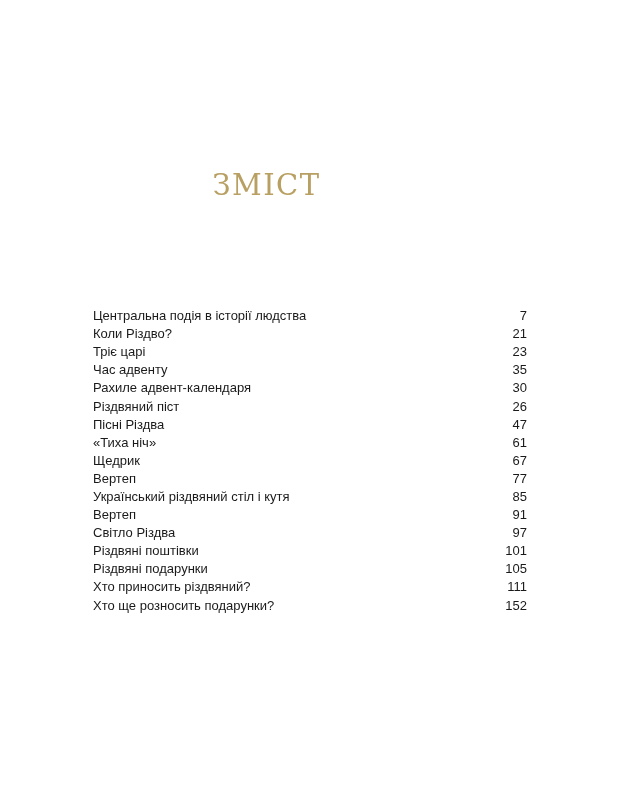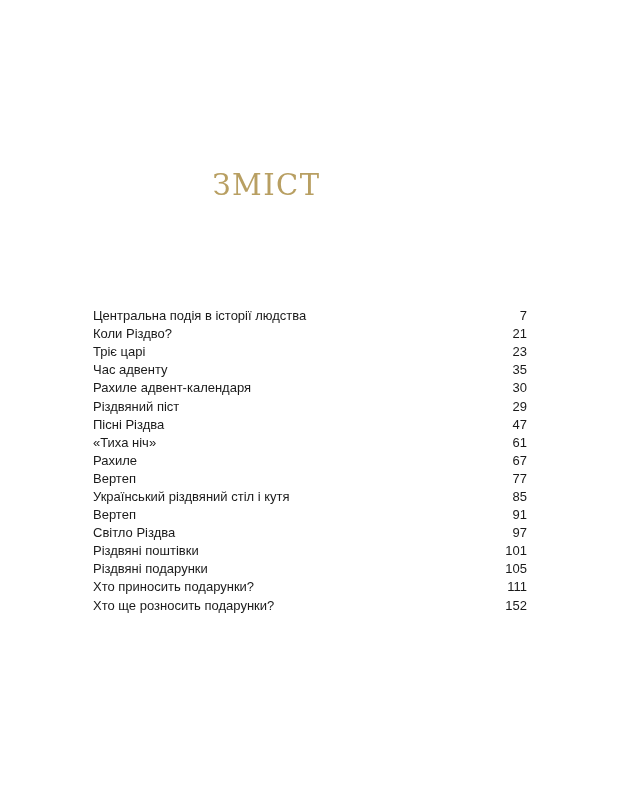--- a/index.html
+++ b/index.html
@@ -48,32 +48,32 @@
   <li class="toc-row">
       <span>Час адвенту</span>
       <span class="toc-page">35</span>
     </li>
   <li class="toc-row">
       <span>Рахиле адвент-календаря</span>
       <span class="toc-page">30</span>
     </li>
   <li class="toc-row">
       <span>Різдвяний піст</span>
-      <span class="toc-page">29</span>
+      <span class="toc-page">26</span>
     </li>
   <li class="toc-row">
       <span>Пісні Різдва</span>
       <span class="toc-page">47</span>
     </li>
   <li class="toc-row">
       <span>«Тиха ніч»</span>
       <span class="toc-page">61</span>
     </li>
   <li class="toc-row">
-      <span>Рахиле</span>
+      <span>Щедрик</span>
       <span class="toc-page">67</span>
     </li>
   <li class="toc-row">
       <span>Вертеп</span>
       <span class="toc-page">77</span>
     </li>
   <li class="toc-row">
       <span>Український різдвяний стіл і кутя</span>
       <span class="toc-page">85</span>
     </li>
@@ -87,20 +87,20 @@
     </li>
   <li class="toc-row">
       <span>Різдвяні поштівки</span>
       <span class="toc-page">101</span>
     </li>
   <li class="toc-row">
       <span>Різдвяні подарунки</span>
       <span class="toc-page">105</span>
     </li>
   <li class="toc-row">
-      <span>Хто приносить подарунки?</span>
+      <span>Хто приносить різдвяний?</span>
       <span class="toc-page">111</span>
     </li>
   <li class="toc-row">
       <span>Хто ще розносить подарунки?</span>
       <span class="toc-page">152</span>
     </li>
 </ul>
 
 </body></html>

